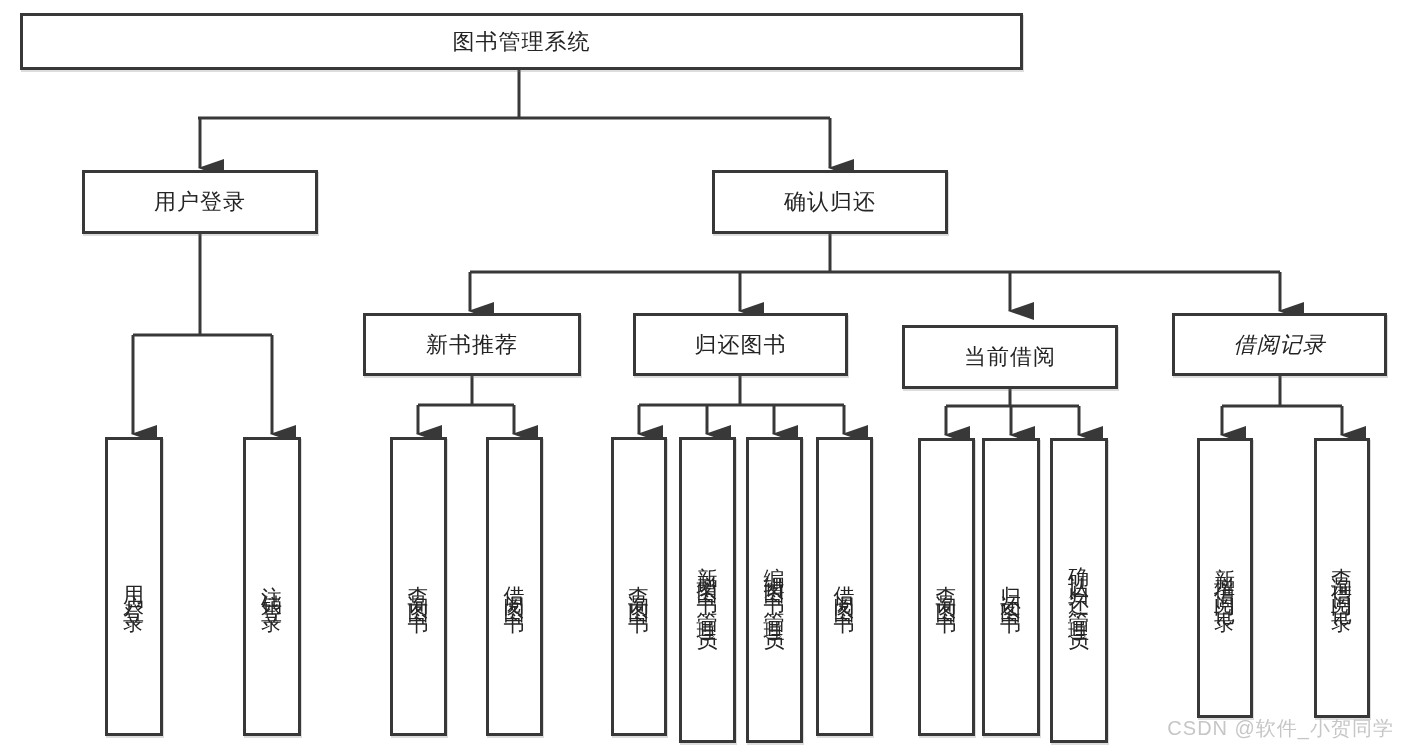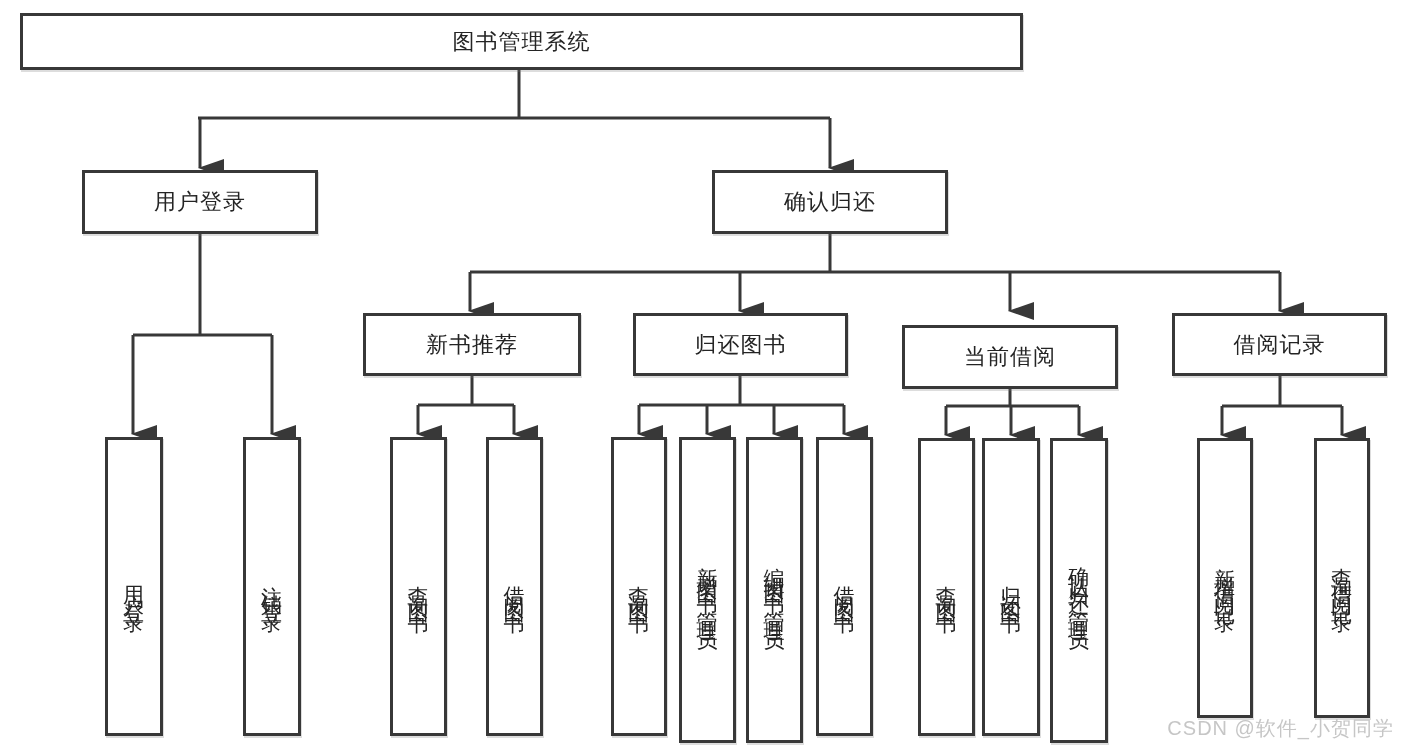--- a/index.html
+++ b/index.html
@@ -33,21 +33,21 @@
     line-height:1;
     text-align:center;
   }
   
   #n-root            { left:20px;   top:13px;  width:1003px; height:57px; }
   #n-user-login      { left:82px;   top:170px; width:236px;  height:64px; }
   #n-book-mgmt       { left:712px;  top:170px; width:236px;  height:64px; }
   #n-new-book-rec    { left:363px;  top:313px; width:218px;  height:63px; }
   #n-book-borrow     { left:633px;  top:313px; width:215px;  height:63px; }
   #n-current-borrow  { left:902px;  top:325px; width:216px;  height:64px; }
-  #n-borrow-records  { left:1172px; top:313px; width:215px;  height:63px; }
+  #n-borrow-records  { left:1172px; top:313px; width:215px;  height:63px;font-style:italic; }
   #l-user-login      { left:105px;  top:437px; width:58px; height:299px; }
   #l-logout          { left:243px;  top:437px; width:58px; height:299px; }
   #l-nbr-query       { left:390px;  top:437px; width:57px; height:299px; }
   #l-nbr-borrow      { left:486px;  top:437px; width:57px; height:299px; }
   #l-bb-query        { left:611px;  top:437px; width:56px; height:299px; }
   #l-bb-add          { left:679px;  top:437px; width:57px; height:306px; }
   #l-bb-edit         { left:746px;  top:437px; width:57px; height:306px; }
   #l-bb-borrow       { left:816px;  top:437px; width:57px; height:299px; }
   #l-cb-query        { left:918px;  top:438px; width:57px; height:298px; }
   #l-cb-return       { left:982px;  top:438px; width:58px; height:298px; }

